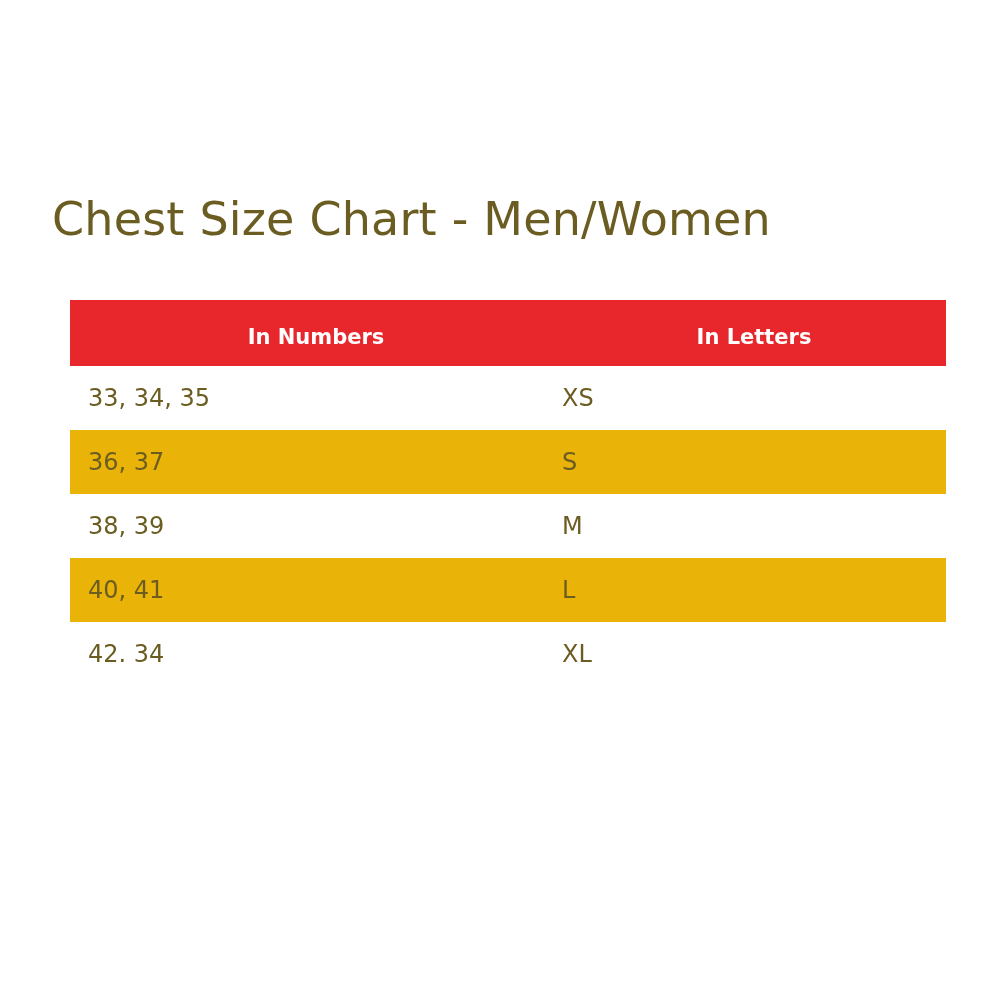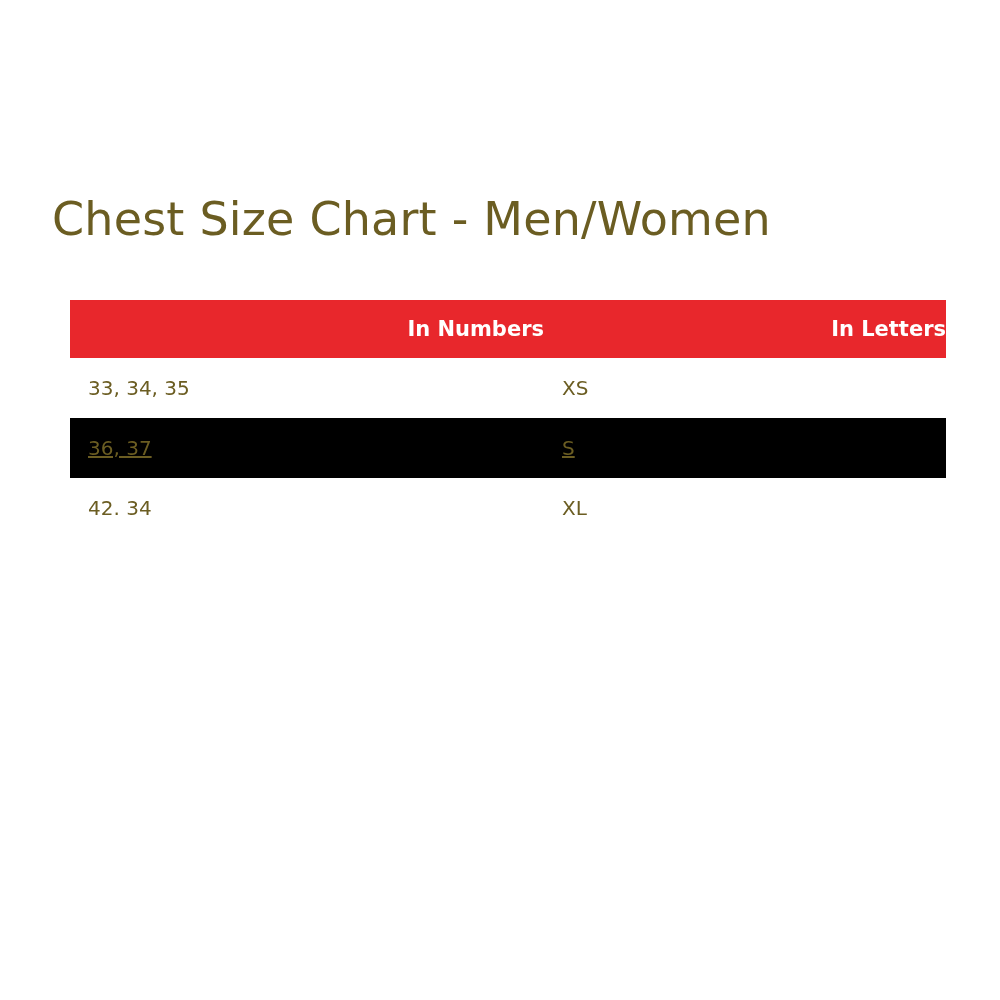--- a/index.html
+++ b/index.html
@@ -37,42 +37,41 @@
     border-collapse: collapse;
     table-layout: fixed;
   }
   .table col.c1 { width: 474px; }
   .table col.c2 { width: 402px; }
   .table thead th {
     background: #e8272c;
     color: #ffffff;
     font-size: 21px;
     font-weight: bold;
-    text-align: right;
-    padding: 17px 0 17px 18px;
+    text-align: center;
+    padding: 25px 0 17px 18px;
     height: 26px;
     box-sizing: border-box;
     border: none;
   }
   .table tbody td {
-    font-size: 20px;
+    font-size: 24px;
     color: #6b5d22;
     text-align: left;
     padding: 18px 0 18px 18px;
     height: 34px;
     box-sizing: border-box;
     border: none;
     font-weight: 400;
   }
   .table tbody tr.odd td {
     background: #ffffff;
   }
   .table tbody tr.even td {
-    background: #000000;
-    text-decoration: underline;
+    background: #eab308;
   }
 </style>
 </head>
 <body>
 
 <div class="page">
 
   <div class="title">Chest Size Chart - Men/Women</div>
 
   <table class="table">
@@ -89,19 +88,27 @@
     <tbody>
       <tr class="odd">
         <td>33, 34, 35</td>
         <td>XS</td>
       </tr>
       <tr class="even">
         <td>36, 37</td>
         <td>S</td>
       </tr>
       <tr class="odd">
+        <td>38, 39</td>
+        <td>M</td>
+      </tr>
+      <tr class="even">
+        <td>40, 41</td>
+        <td>L</td>
+      </tr>
+      <tr class="odd">
         <td>42. 34</td>
         <td>XL</td>
       </tr>
     </tbody>
   </table>
 
 </div>
 
 </body></html>

